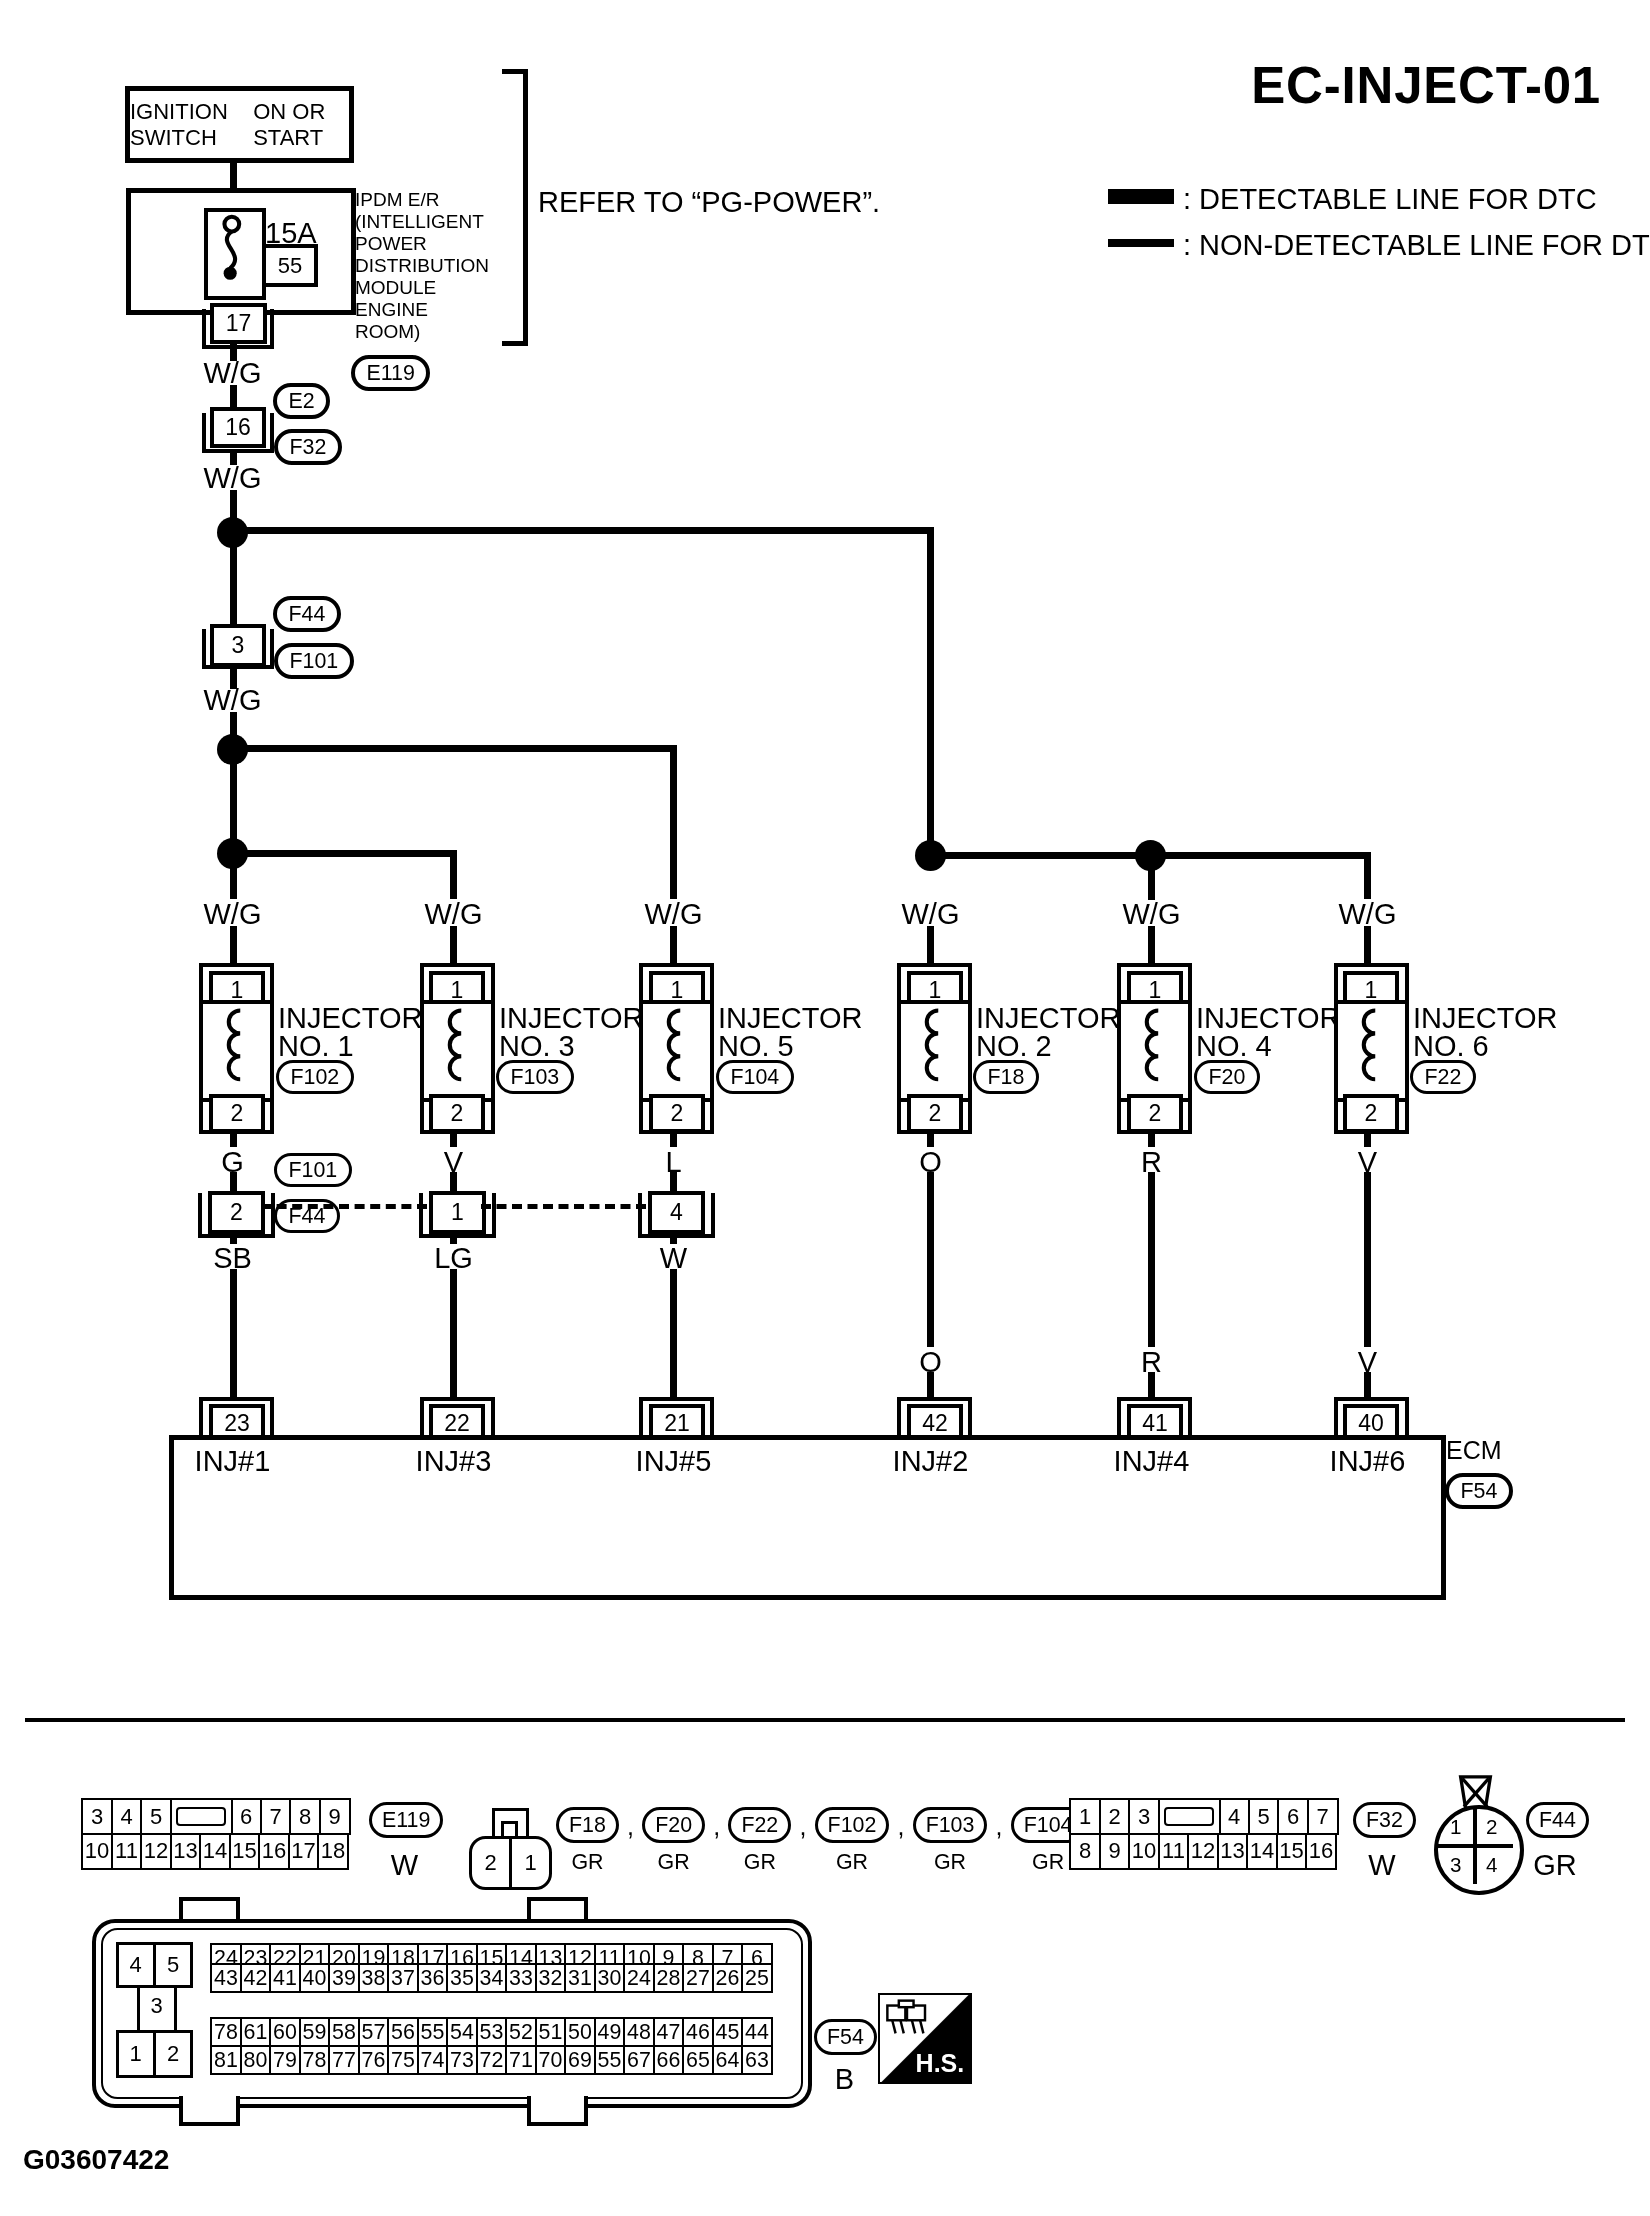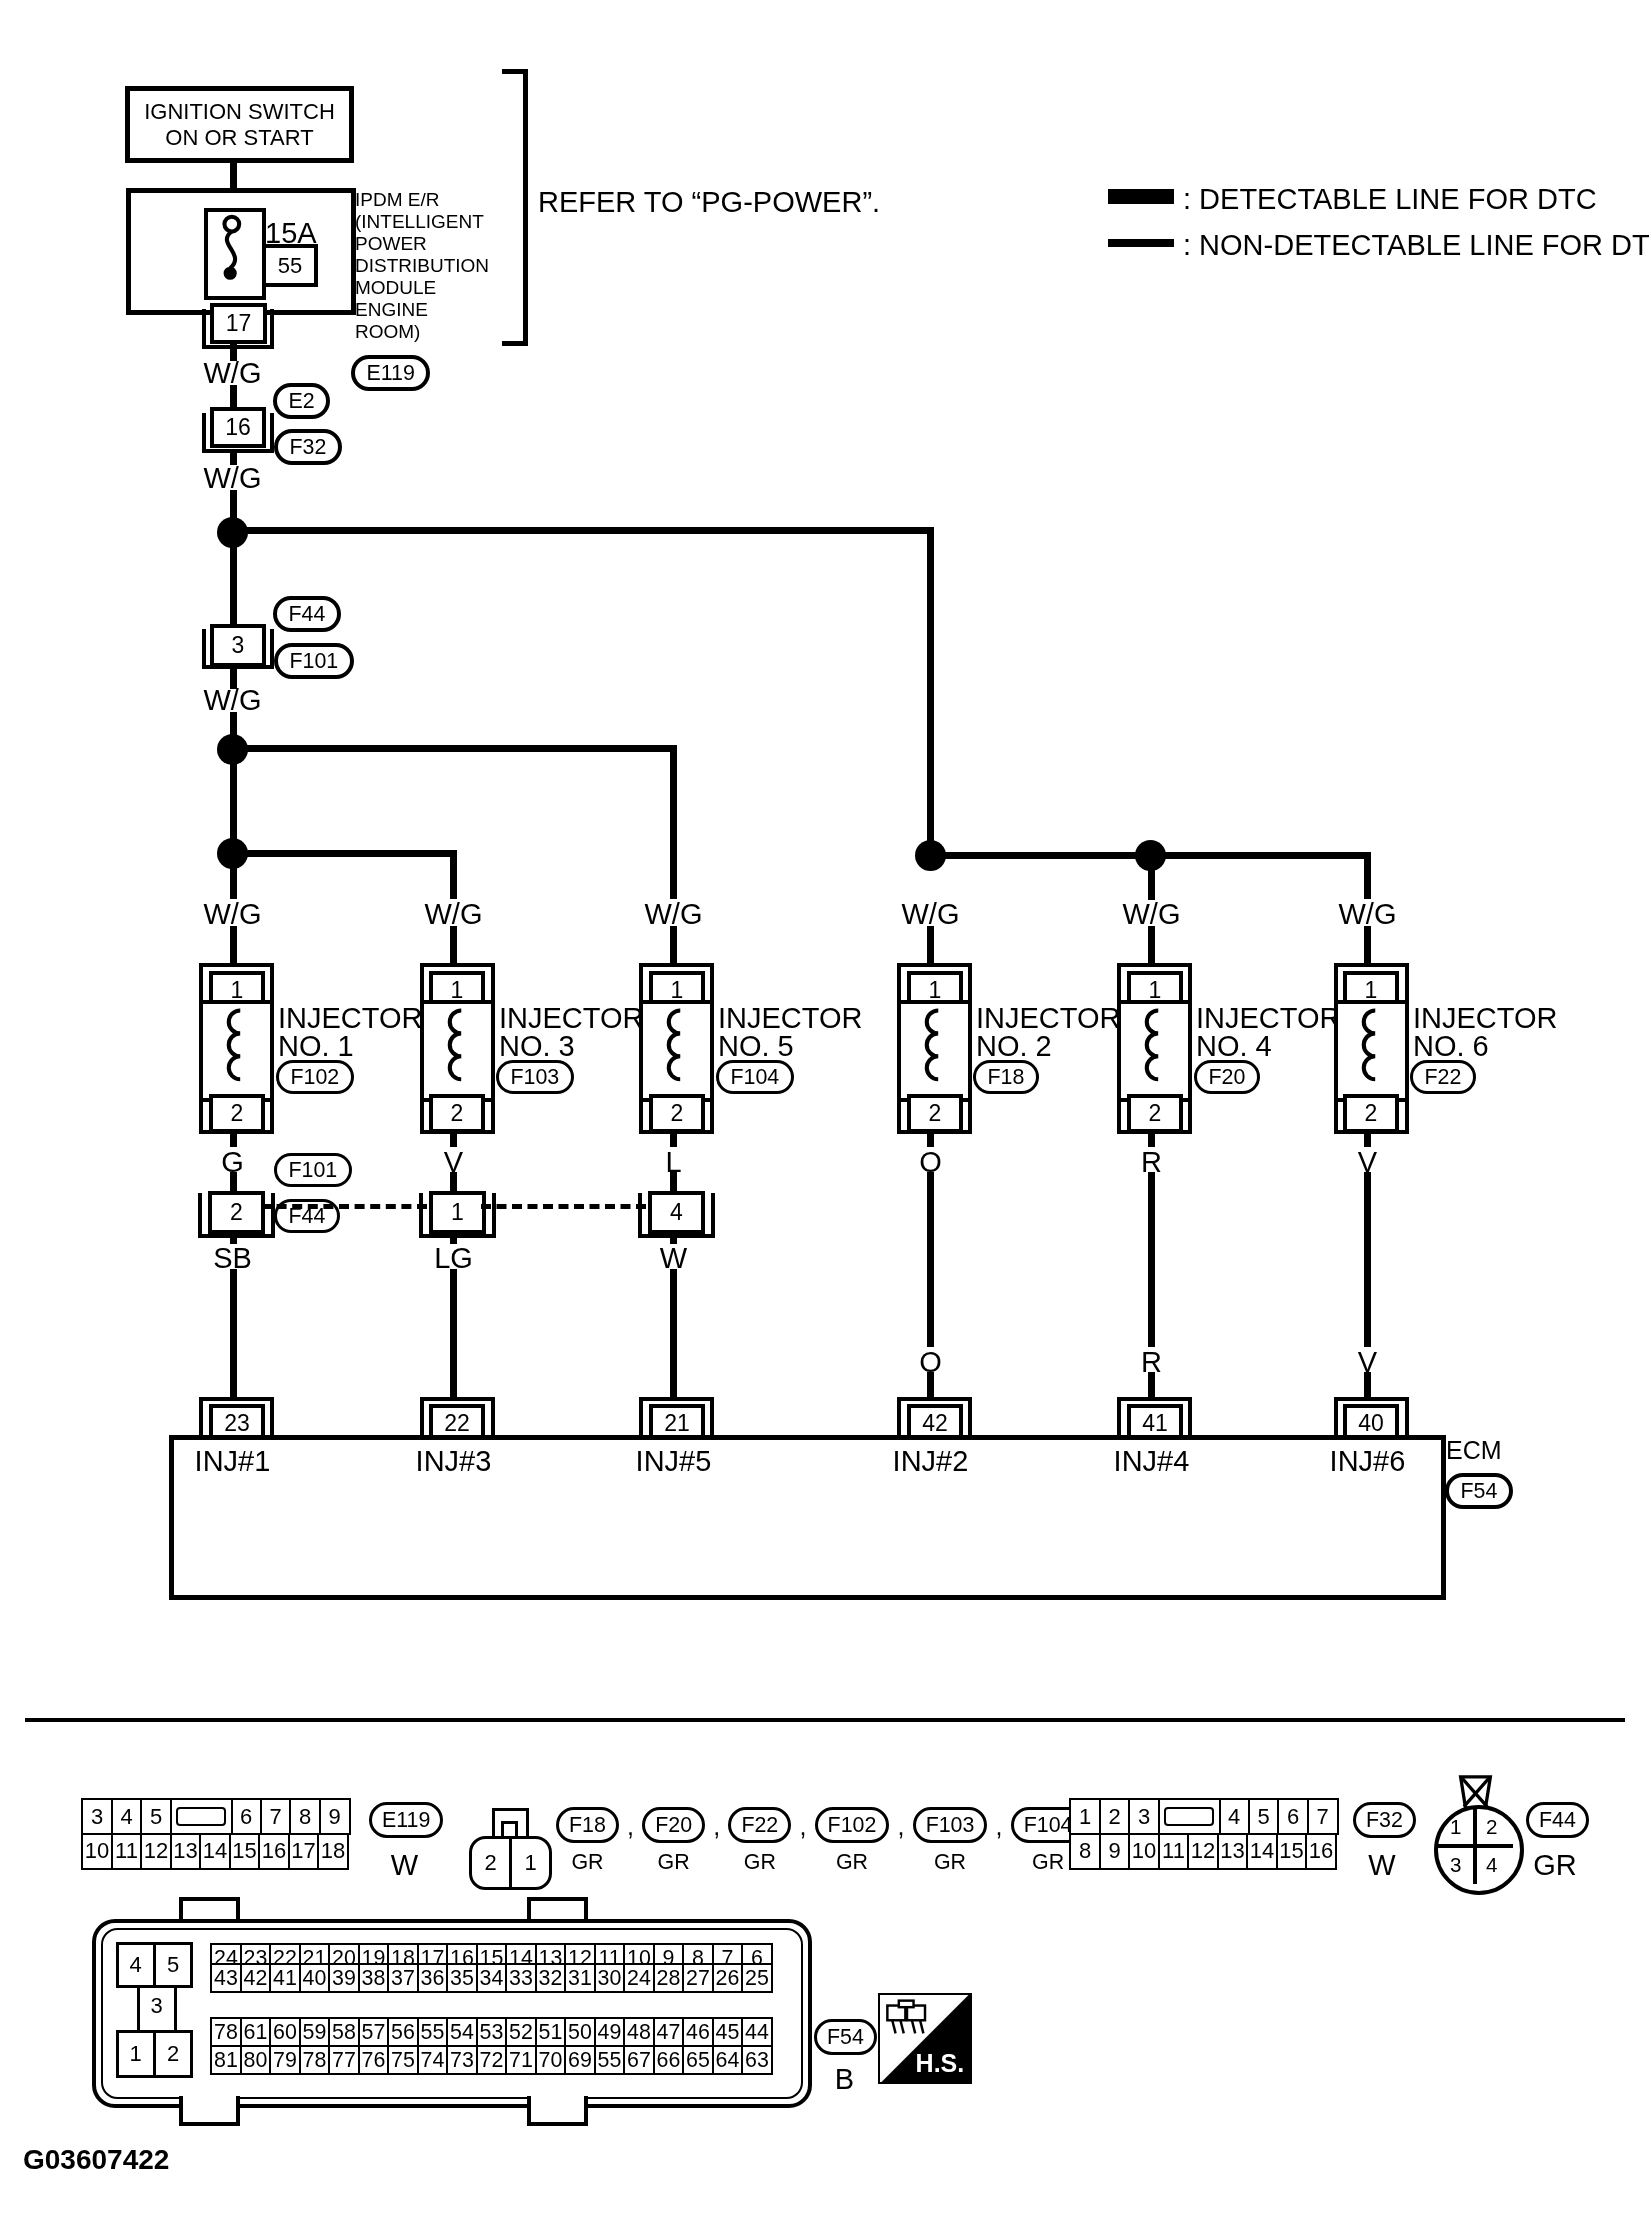--- a/index.html
+++ b/index.html
@@ -37,20 +37,21 @@
   .fu{display:flex;flex-direction:column;align-items:center;margin-right:6.6px}
   .fu .gr{font-size:21.4px;margin-top:7.4px}
   .comma{font-size:25px;margin:5px 8.2px 0 1.6px}
   svg{display:block}
 </style>
 </head>
 <body>
 
 <div class="page">
 
+  <div class="title" style="right:49px;top:56px">EC-INJECT-01</div>
   <div style="position:absolute;left:1108px;top:189px;width:66px;height:15px;background:#000"></div>
   <div class="lbl" style="left:1183px;top:183px">: DETECTABLE LINE FOR DTC</div>
   <div style="position:absolute;left:1108px;top:239px;width:66px;height:8.2px;background:#000"></div>
   <div class="lbl" style="left:1183px;top:229px">: NON-DETECTABLE LINE FOR DTC</div>
 
   <div class="v" style="left:230px;top:152px;height:37px"></div>
   <div class="v" style="left:230px;top:188px;height:30px"></div>
   <div class="v" style="left:230px;top:283px;height:23px"></div>
   <div class="v" style="left:230px;top:344px;height:16.5px"></div>
   <div class="v" style="left:230px;top:385px;height:24px"></div>
@@ -70,21 +71,21 @@
   <div class="v" style="left:450px;top:850px;height:49px"></div>
   <div class="h" style="left:927px;top:852px;width:443px"></div>
   <div class="v" style="left:1364px;top:852px;height:47px"></div>
   <div class="v" style="left:1148px;top:856px;height:44px"></div>
   <div class="dot" style="left:217px;top:517px"></div>
   <div class="dot" style="left:217px;top:734px"></div>
   <div class="dot" style="left:217px;top:838px"></div>
   <div class="dot" style="left:915px;top:840px"></div>
   <div class="dot" style="left:1135px;top:840px"></div>
 
-  <div class="box" style="left:125px;top:86px;width:219px;height:67px;display:flex;flex-direction:column;align-items:center;justify-content:center">
+  <div class="box" style="left:125px;top:86px;width:219px;height:67px;display:flex;flex-direction:row;align-items:center;justify-content:center">
     <div style="font-size:22px">IGNITION SWITCH</div>
     <div style="font-size:22px">ON OR START</div>
   </div>
 
   <div class="box" style="left:126px;top:188px;width:220px;height:117px"></div>
   <div style="position:absolute;left:204px;top:208px;width:54px;height:84px;border:4.1px solid #000;background:#fff"></div>
   <svg style="position:absolute;left:207px;top:211px" width="48" height="77" viewBox="0 0 58 94">
     <circle cx="30" cy="16" r="9" fill="#fff" stroke="#000" stroke-width="5"></circle>
     <path d="M30,25 C10,40 48,52 28,70" fill="none" stroke="#000" stroke-width="5"></path>
     <circle cx="28" cy="76" r="8" fill="#000"></circle>

